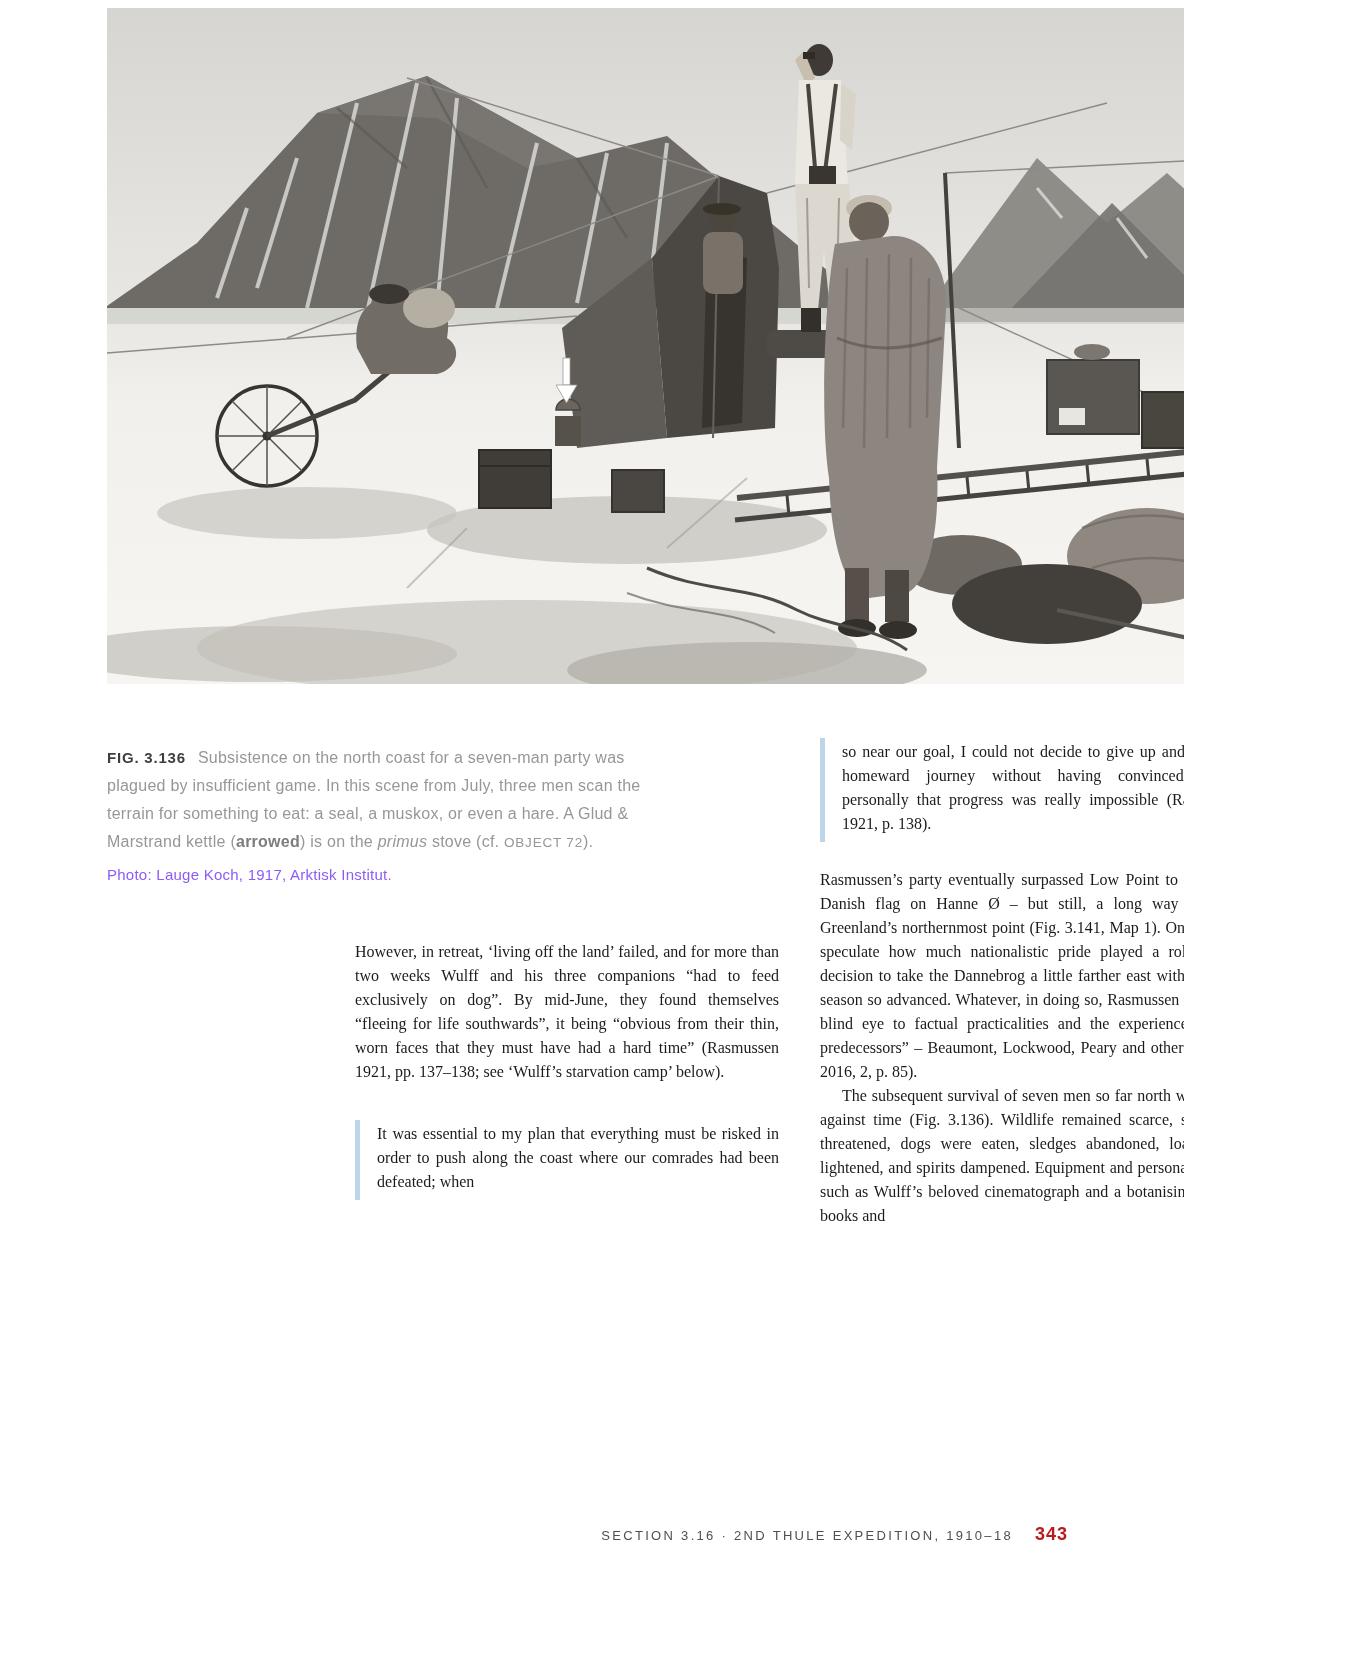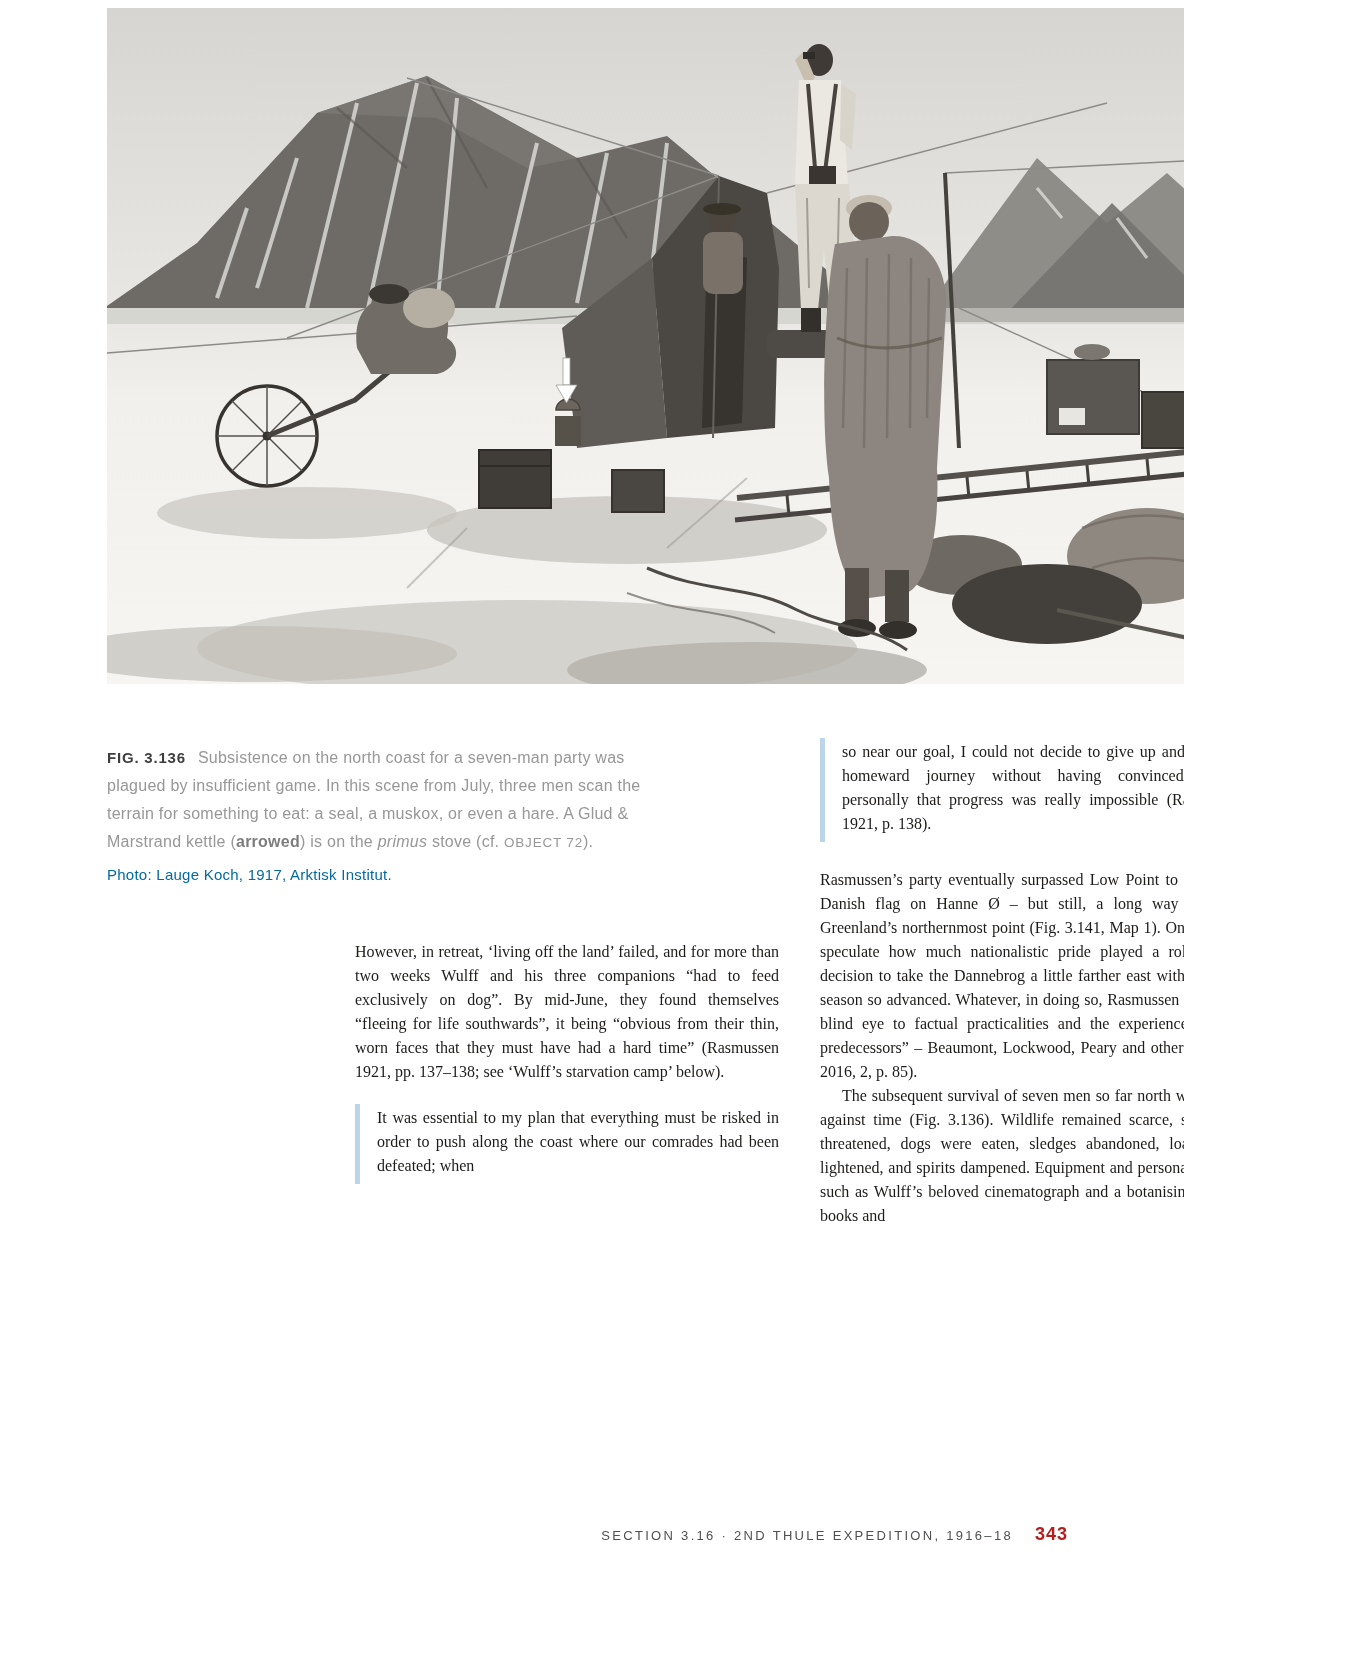--- a/index.html
+++ b/index.html
@@ -15,32 +15,32 @@
     position:absolute;left:107px;top:744px;width:548px;
     font-family:"Liberation Sans", sans-serif;font-size:16px;line-height:28px;
     color:#979797;letter-spacing:.25px;
   }
   .fig-label{font-weight:bold;color:#3e3e3e;letter-spacing:.8px;font-size:15px;margin-right:12px;}
   .cap-bold{font-weight:bold;color:#7d7d7d;}
   .cap-italic{font-style:italic;}
   .cap-caps{font-size:13.5px;letter-spacing:.8px;}
   .credit{
     position:absolute;left:107px;top:866px;width:548px;
-    font-family:"Liberation Sans", sans-serif;font-size:15px;color:#0369a1;letter-spacing:.25px;
+    font-family:"Liberation Sans", sans-serif;font-size:15px;color:#8b5cf6;letter-spacing:.25px;
   }
   
   .col{position:absolute;width:424px;font-size:16px;line-height:24px;text-align:justify;}
   .col-left{left:355px;top:940px;}
   .col-right{left:820px;top:738px;}
   .col p{margin:0;}
   .col p.indent{text-indent:22px;}
   .quote{display:flex;margin:0;}
   .quote-bar{flex:0 0 5px;background:#bcd5e8;margin-right:17px;}
   .quote-text{flex:1;text-align:justify;}
-  .col-left .quote{margin-top:20px;}
+  .col-left .quote{margin-top:36px;}
   .col-right .quote{margin-bottom:26px;}
   .col-right .quote .quote-text{padding:2px 0 6px 0;}
   .col-left .quote .quote-text{padding:2px 0 6px 0;}
   
   .footer{
     position:absolute;top:1524px;right:116px;display:flex;align-items:baseline;gap:22px;
     font-family:"Liberation Sans", sans-serif;
   }
   .footer-section{font-size:13px;letter-spacing:2.3px;color:#4d4f53;}
   .footer-page{font-size:18px;font-weight:bold;color:#b91c1c;letter-spacing:1px;}
@@ -203,17 +203,17 @@
   <div class="col col-right">
     <div class="quote">
       <div class="quote-bar"></div>
       <div class="quote-text">so near our goal, I could not decide to give up and start the homeward journey without having convinced myself personally that progress was really impossible (Rasmussen 1921, p. 138).</div>
     </div>
     <p>Rasmussen’s party eventually surpassed Low Point to place the Danish flag on Hanne Ø – but still, a long way short of Greenland’s northernmost point (Fig. 3.141, Map 1). One can but speculate how much nationalistic pride played a role in the decision to take the Dannebrog a little farther east with the melt season so advanced. Whatever, in doing so, Rasmussen “turned a blind eye to factual practicalities and the experiences of his predecessors” – Beaumont, Lockwood, Peary and others (Dawes 2016, 2, p. 85).</p>
     <p class="indent">The subsequent survival of seven men so far north was a race against time (Fig. 3.136). Wildlife remained scarce, starvation threatened, dogs were eaten, sledges abandoned, loads were lightened, and spirits dampened. Equipment and personal items – such as Wulff’s beloved cinematograph and a botanising trowel, books and</p>
   </div>
 
   <div class="footer">
-    <span class="footer-section">SECTION 3.16  ·  2ND THULE EXPEDITION, 1916–18</span>
+    <span class="footer-section">SECTION 3.16  ·  2ND THULE EXPEDITION, 1910–18</span>
     <span class="footer-page">343</span>
   </div>
 
 </div>
 
 </body></html>

